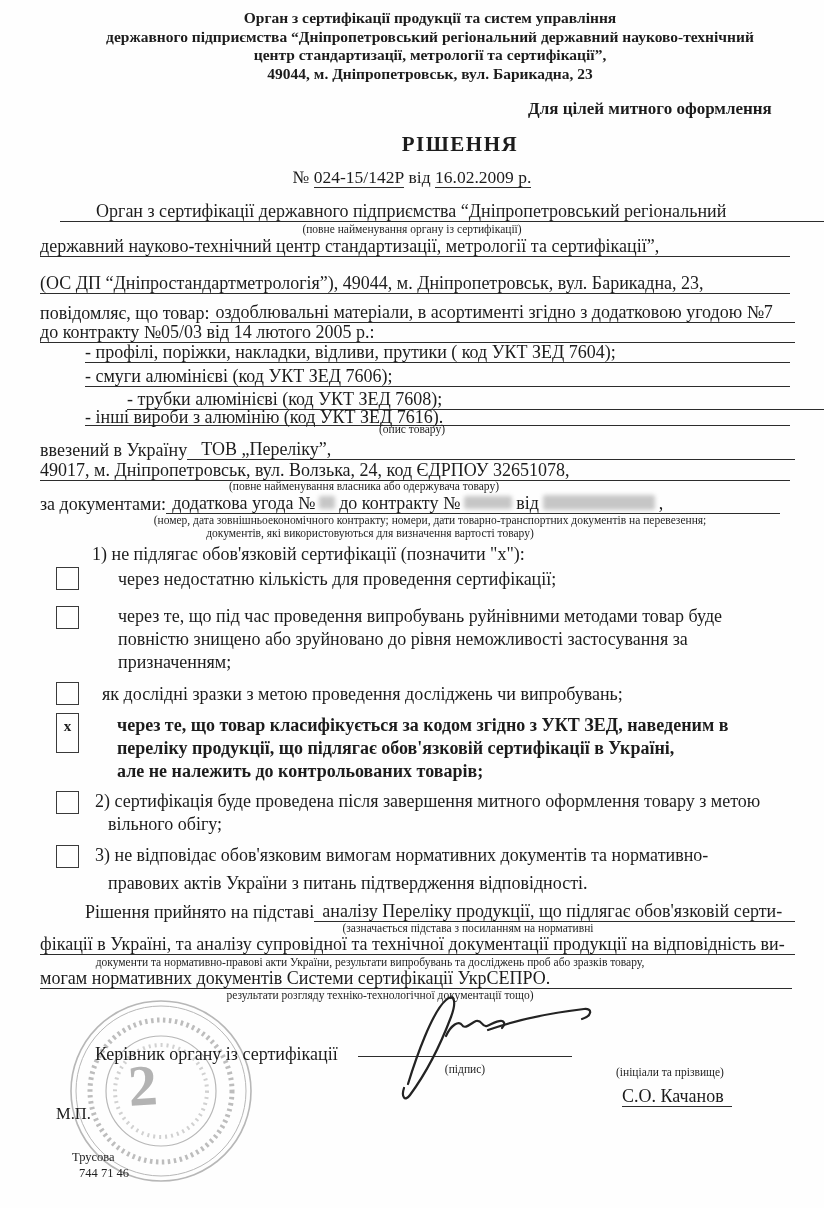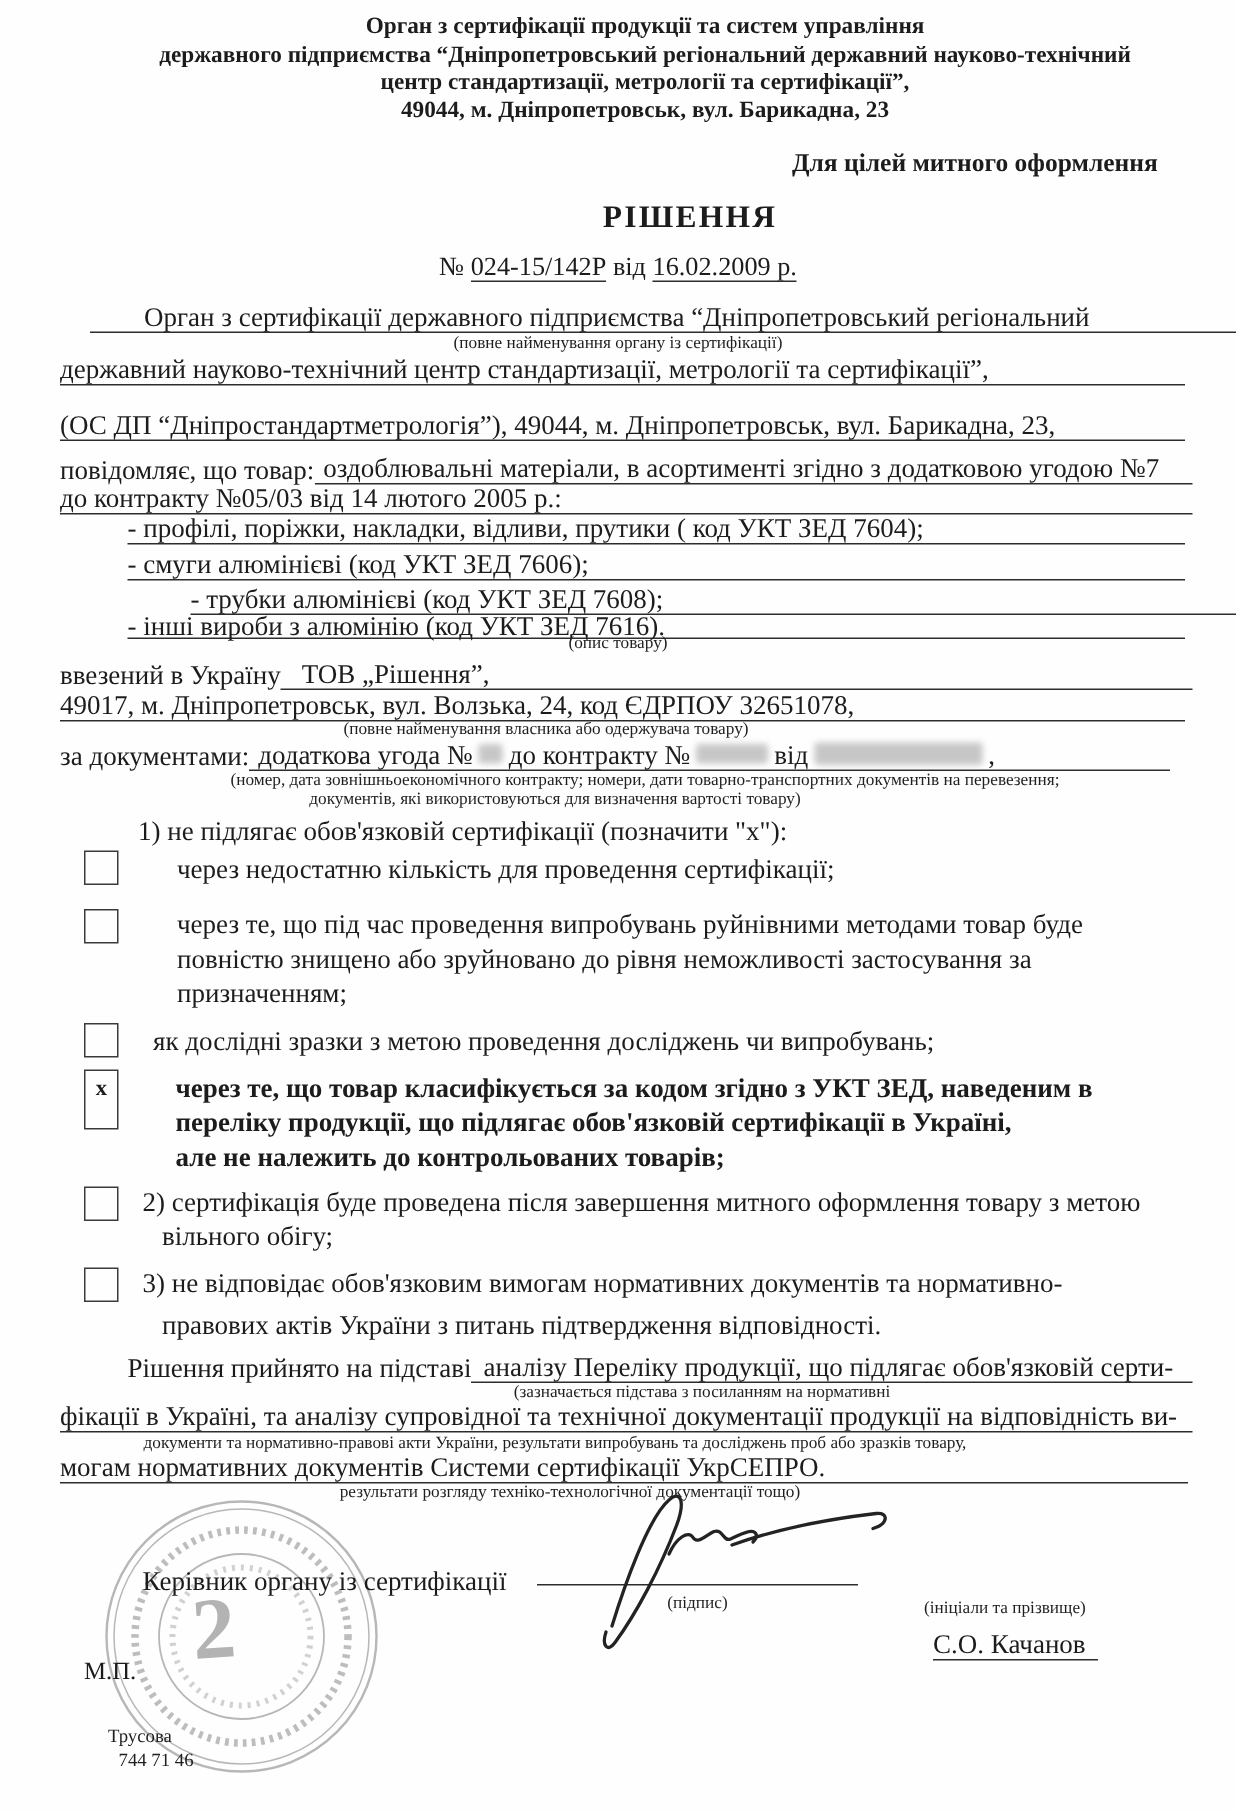--- a/index.html
+++ b/index.html
@@ -70,21 +70,21 @@
   <div class="abs t ul" style="left:40px;top:322px;width:755px;">до контракту №05/03 від 14 лютого 2005 р.:</div>
 
   <div class="abs t ul" style="left:85px;top:342px;width:705px;">- профілі, поріжки, накладки, відливи, прутики ( код УКТ ЗЕД 7604);</div>
   <div class="abs t ul" style="left:85px;top:366px;width:705px;">- смуги алюмінієві (код УКТ ЗЕД 7606);</div>
   <div class="abs t ul" style="left:85px;top:389px;width:705px;margin-left:42px;">- трубки алюмінієві (код УКТ ЗЕД 7608);</div>
   <div class="abs t ul" style="left:85px;top:409px;width:705px;height:16px;line-height:17px;">- інші вироби з алюмінію (код УКТ ЗЕД 7616).</div>
   <div class="abs cap ctr" style="left:0;top:423px;width:824px;">(опис товару)</div>
 
   <div class="abs t row" style="left:40px;top:439px;width:755px;">
     <span>ввезений в Україну</span>
-    <span class="ul grow" style="padding-left:14px;">ТОВ „Рішення”,</span>
+    <span class="ul grow" style="padding-left:14px;">ТОВ „Переліку”,</span>
   </div>
   <div class="abs t ul" style="left:40px;top:460px;width:750px;">49017, м. Дніпропетровськ, вул. Волзька, 24, код ЄДРПОУ 32651078,</div>
   <div class="abs cap ctr" style="left:0;top:480px;width:728px;">(повне найменування власника або одержувача товару)</div>
 
   <div class="abs t row" style="left:40px;top:493px;width:740px;">
     <span>за документами:</span>
     <span class="ul grow row" style="padding-left:6px;">
       <span>додаткова угода №</span>
       <span class="blur" style="width:16px;"></span>
       <span>до контракту №</span>

